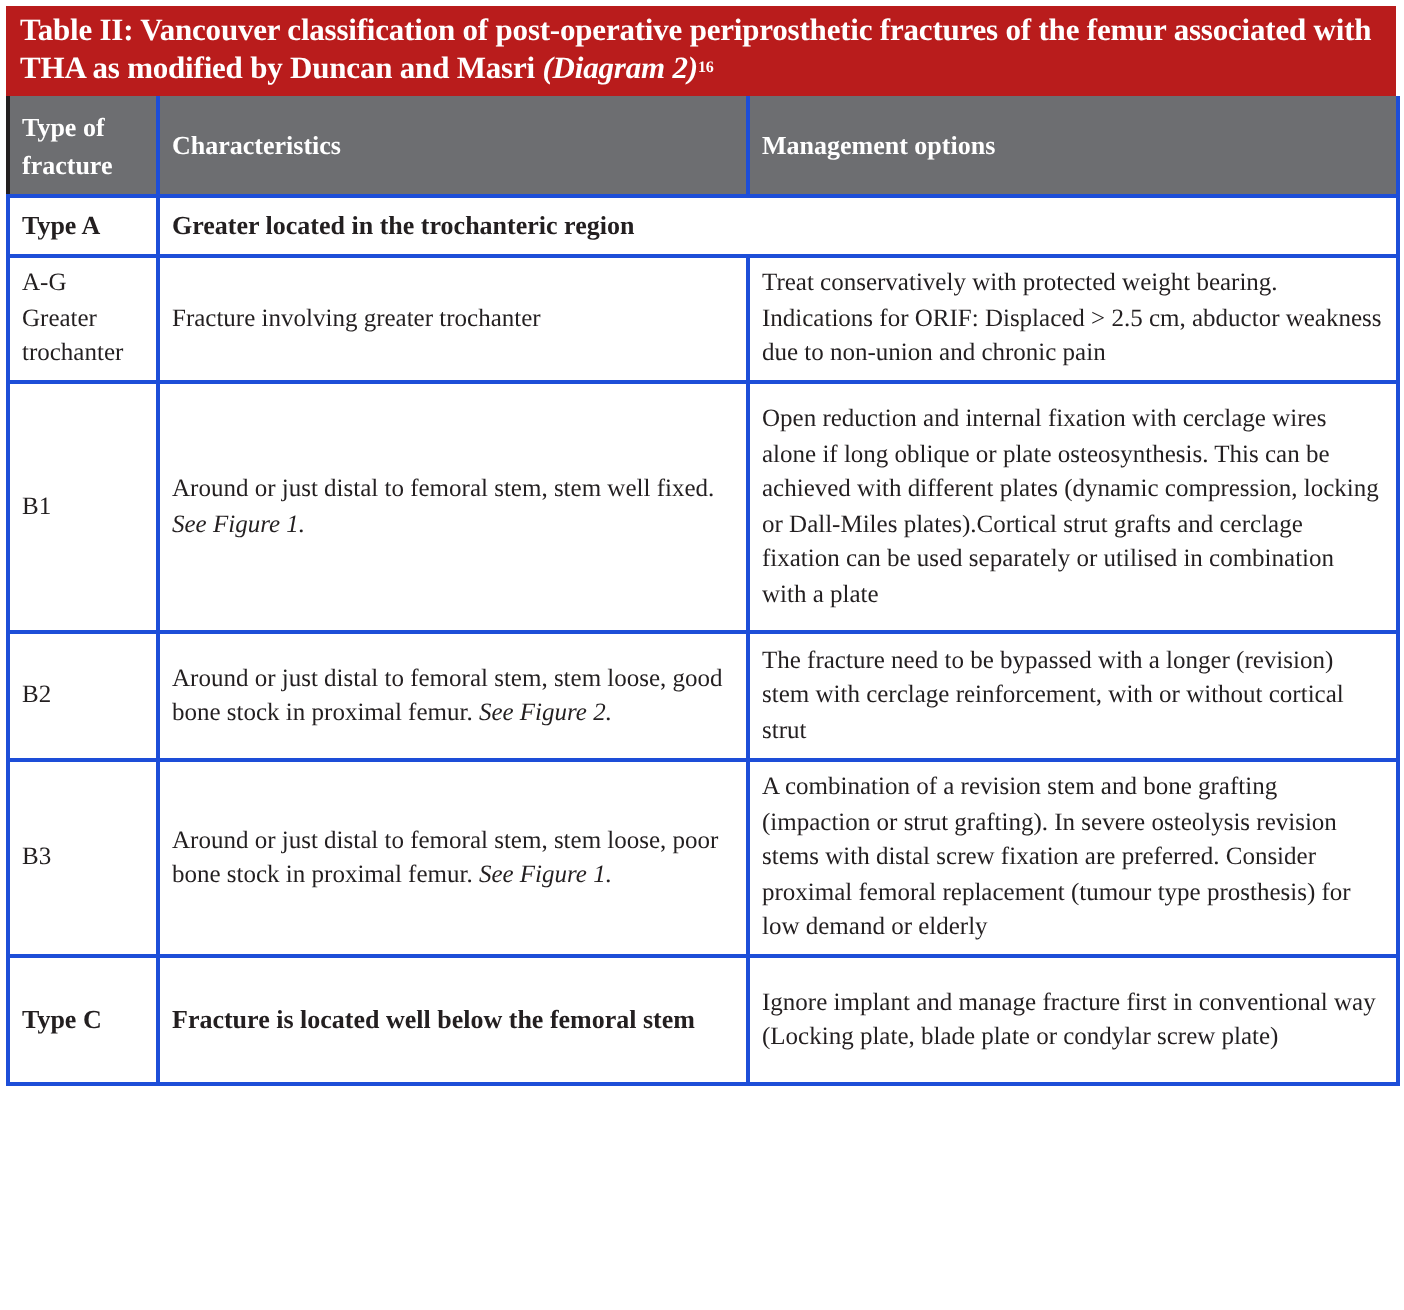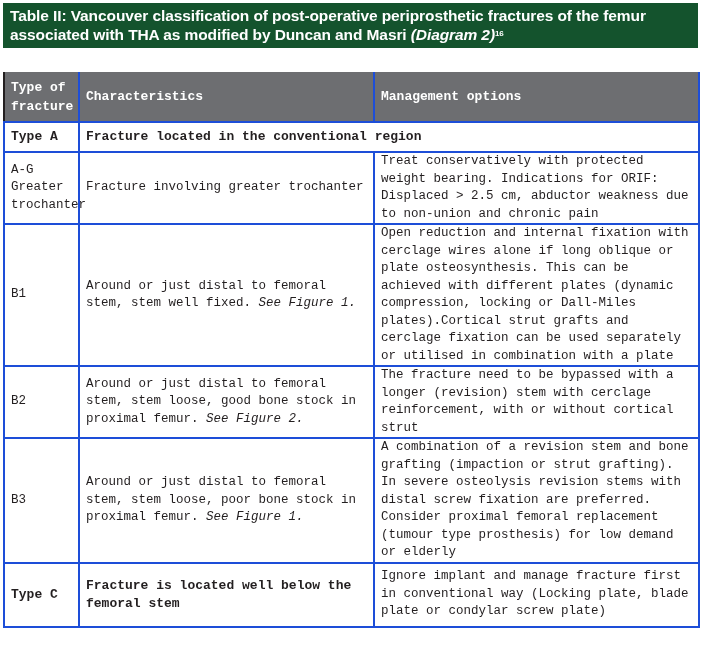--- a/index.html
+++ b/index.html
@@ -1,30 +1,30 @@
 <!DOCTYPE html>
 <html><head>
 <meta charset="utf-8">
 <style>
   html, body { margin: 0; padding: 0; background: #ffffff; }
   body { width: 702px; height: 655px; position: relative; overflow: hidden; }
   .wrap { position: absolute; left: 3px; top: 3px; width: 695px; }
   .title {
-    background: #14532d; color: #ffffff;
-    font-family: Liberation Sans, sans-serif; font-weight: bold;
+    background: #b91c1c; color: #ffffff;
+    font-family: Liberation Serif, serif; font-weight: bold;
     font-size: 15.5px; line-height: 19px;
     padding: 3px 8px 4px 7px; height: 38px;
     letter-spacing: -0.1px;
   }
   .title sup { font-size: 8px; vertical-align: top; position: relative; top: -1px; }
   .title em { font-style: italic; }
   table {
     width: 695px; border-collapse: collapse; table-layout: fixed;
-    font-family: Liberation Mono, monospace; font-stretch: condensed;
-    font-size: 12.5px; color: #231f20; margin-top: 24px;
+    font-family: Liberation Serif, serif; font-stretch: condensed;
+    font-size: 12.5px; color: #231f20;
   }
   col.c1 { width: 75px; } col.c2 { width: 295px; } col.c3 { width: 325px; }
   th, td {
     border: 2px solid #1d4ed8; padding: 0 6px; vertical-align: middle;
     text-align: left; line-height: 17.5px;
   }
   thead th {
     background: #6d6e71; color: #ffffff; font-weight: bold; height: 49px;
     font-size: 13px; line-height: 19px; border-top: none;
   }
@@ -54,21 +54,21 @@
     <thead>
       <tr>
         <th>Type of fracture</th>
         <th>Characteristics</th>
         <th>Management options</th>
       </tr>
     </thead>
     <tbody>
       <tr class="r-typeA">
         <td class="bold">Type A</td>
-        <td class="bold" colspan="2">Fracture located in the conventional region</td>
+        <td class="bold" colspan="2">Greater located in the trochanteric region</td>
       </tr>
       <tr class="r-ag">
         <td>A-G Greater trochanter</td>
         <td>Fracture involving greater trochanter</td>
         <td>Treat conservatively with protected weight bearing. Indications for ORIF: Displaced &gt; 2.5 cm, abductor weakness due to non-union and chronic pain</td>
       </tr>
       <tr class="r-b1">
         <td>B1</td>
         <td><span>Around or just distal to femoral stem, stem well fixed. </span><em>See Figure 1.</em></td>
         <td>Open reduction and internal fixation with cerclage wires alone if long oblique or plate osteosynthesis. This can be achieved with different plates (dynamic compression, locking or Dall-Miles plates).Cortical strut grafts and cerclage fixation can be used separately or utilised in combination with a plate</td>

